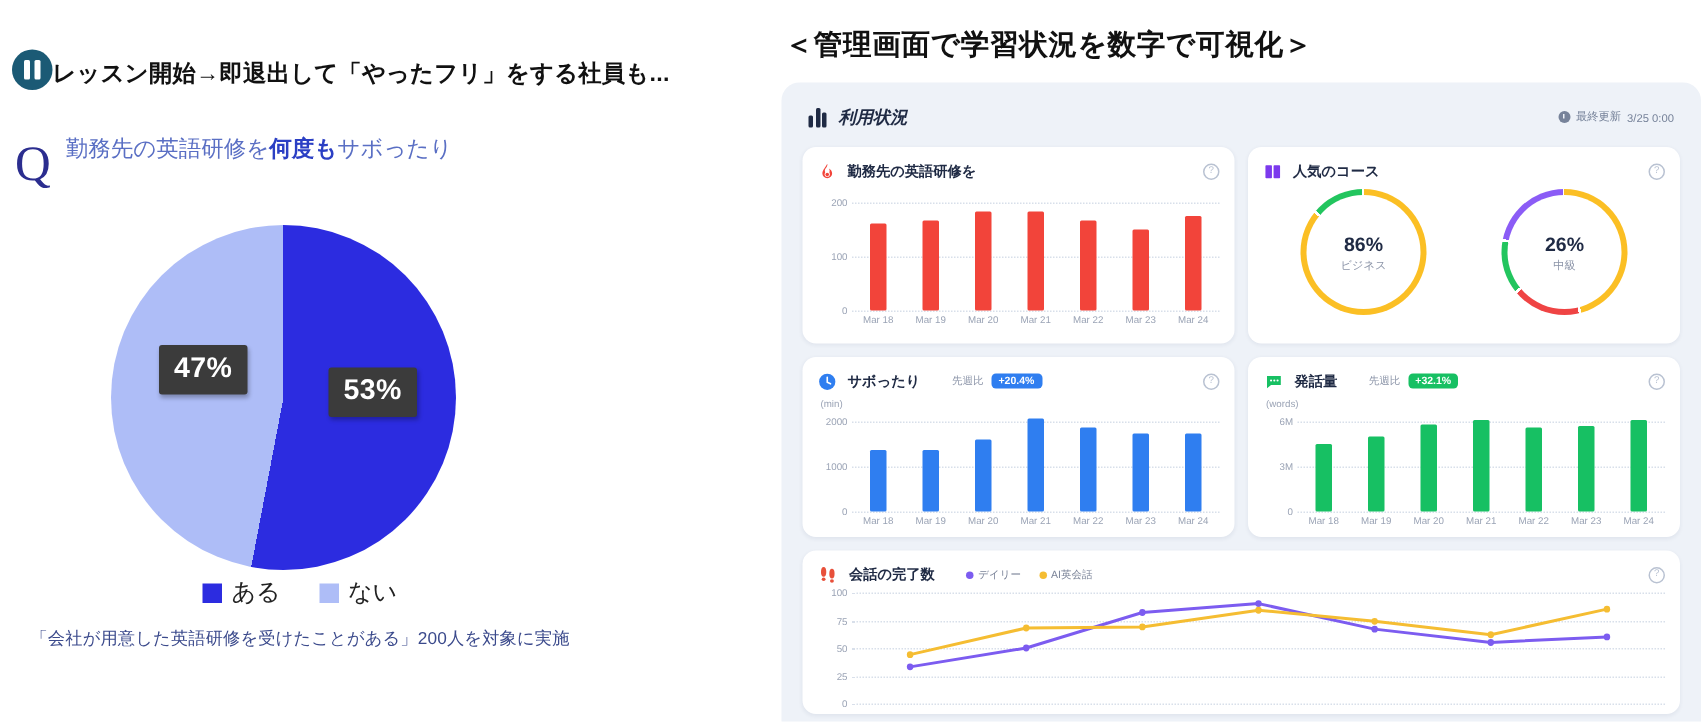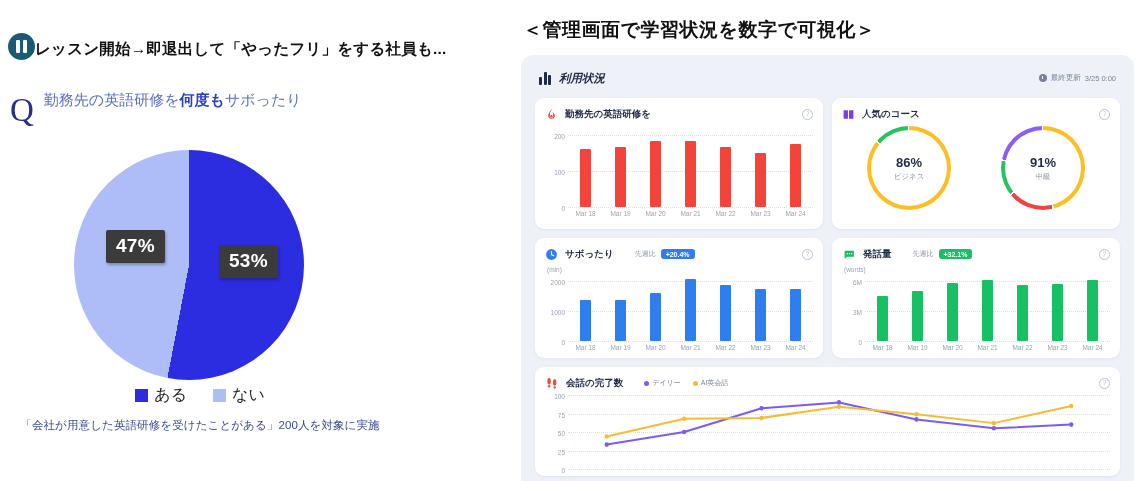--- a/index.html
+++ b/index.html
@@ -477,21 +477,21 @@
         </div>
         <div class="donut-row">
           <div class="donut" style="background: conic-gradient(rgb(251, 191, 36) 1.2deg, rgb(251, 191, 36) 308.4deg, transparent 308.4deg, transparent 310.8deg, rgb(34, 197, 94) 310.8deg, rgb(34, 197, 94) 358.8deg, transparent 358.8deg, transparent 361.2deg);">
             <div class="hole">
               <span class="donut-value">86%</span>
               <span class="donut-label">ビジネス</span>
             </div>
           </div>
           <div class="donut" style="background: conic-gradient(rgb(251, 191, 36) 1.2deg, rgb(251, 191, 36) 164.4deg, transparent 164.4deg, transparent 166.8deg, rgb(239, 68, 68) 166.8deg, rgb(239, 68, 68) 229.2deg, transparent 229.2deg, transparent 231.6deg, rgb(34, 197, 94) 231.6deg, rgb(34, 197, 94) 279.6deg, transparent 279.6deg, transparent 282deg, rgb(139, 92, 246) 282deg, rgb(139, 92, 246) 358.8deg, transparent 358.8deg, transparent 361.2deg);">
             <div class="hole">
-              <span class="donut-value">91%</span>
+              <span class="donut-value">26%</span>
               <span class="donut-label">中級</span>
             </div>
           </div>
         </div>
       </div>
 
       <div class="card">
         <div class="card-head">
           <svg class="ic" width="13" height="13" viewBox="0 0 24 24">
             <circle cx="12" cy="12" r="10" fill="#2f7ef0"></circle>

